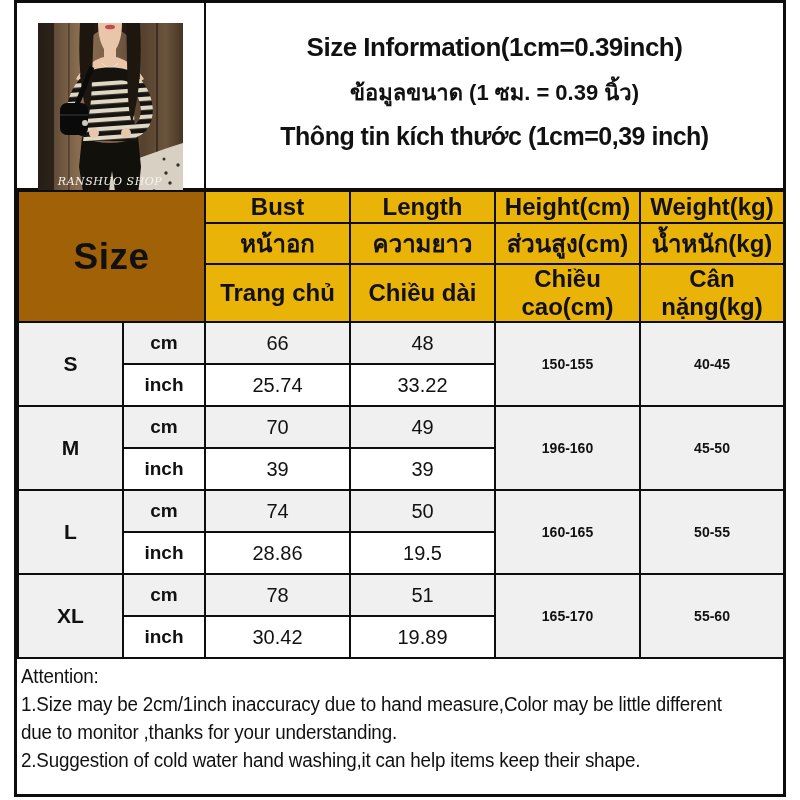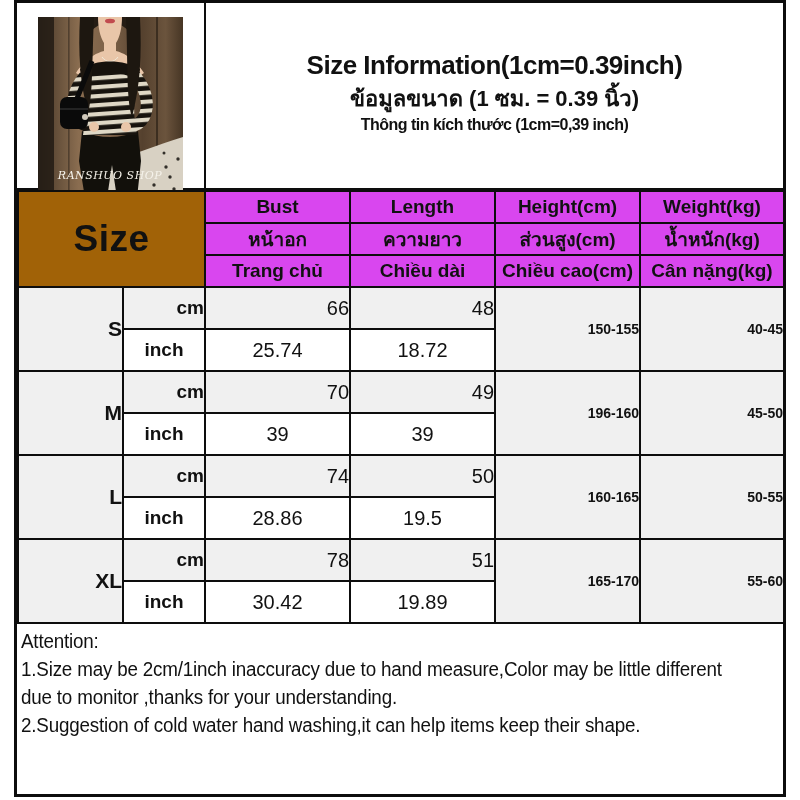--- a/index.html
+++ b/index.html
@@ -23,36 +23,36 @@
   
   .top-row {
     height: 187px; min-height: 187px;
     display: flex;
     border-bottom: 2px solid #0d0d0d;
   }
   .photo-cell {
     width: 189px; min-width: 189px;
     border-right: 2px solid #0d0d0d;
     display: flex; align-items: flex-start; justify-content: center;
-    padding-top: 14px;
+    padding-top: 20px;
     background: #ffffff;
   }
   .photo-cell svg { display: block; }
   .title-cell {
     flex: 1;
     display: flex; flex-direction: column;
     justify-content: center;
     text-align: center;
     font-weight: bold;
-    gap: 0;
+    gap: 12px;
     padding-bottom: 8px;
   }
   .title-en { font-size: 26px; letter-spacing: -0.5px; }
   .title-th { font-size: 22px; }
-  .title-vi { font-size: 16px; letter-spacing: -0.5px; }
+  .title-vi { font-size: 25px; letter-spacing: -0.5px; }
   
   table.size-table {
     border-collapse: collapse;
     table-layout: fixed;
     width: 766px;
   }
   table.size-table td {
     border: 2px solid #0d0d0d;
     text-align: center;
     vertical-align: middle;
@@ -60,31 +60,31 @@
   }
   tr.hdr-row { height: 32px; }
   tr.data-row { height: 42px; }
   .size-head {
     background: #a16207;
     font-weight: bold;
     font-size: 37px;
     letter-spacing: 0.5px;
   }
   .hdr {
-    background: #d946ef;
-    font-weight: bold;
-    font-size: 19px;
+    background: #eab308;
+    font-weight: bold;
+    font-size: 24px;
   }
   .size-label {
     background: #d9d9d9;
     font-weight: bold;
     font-size: 21px;
   }
   .unit { font-weight: bold; font-size: 19px; }
-  tr.cm-row td { background: #f0f0f0; text-align: right; }
+  tr.cm-row td { background: #f0f0f0; }
   tr.inch-row td { background: #ffffff; }
   td.range { background: #f0f0f0; font-size: 14px; font-weight: bold; }
   td.val { font-size: 20px; }
   
   .attention {
     flex: 1;
     background: #ffffff;
     padding: 3px 0 12px 4px;
     overflow: hidden;
   }
@@ -212,21 +212,21 @@
         <td class="size-label" rowspan="2">S</td>
         <td class="unit">cm</td>
         <td class="val">66</td>
         <td class="val">48</td>
         <td class="range" rowspan="2">150-155</td>
         <td class="range" rowspan="2">40-45</td>
       </tr>
       <tr class="data-row inch-row">
         <td class="unit">inch</td>
         <td class="val">25.74</td>
-        <td class="val">18.72</td>
+        <td class="val">33.22</td>
       </tr>
 
       <tr class="data-row cm-row">
         <td class="size-label" rowspan="2">M</td>
         <td class="unit">cm</td>
         <td class="val">70</td>
         <td class="val">49</td>
         <td class="range" rowspan="2">196-160</td>
         <td class="range" rowspan="2">45-50</td>
       </tr>

